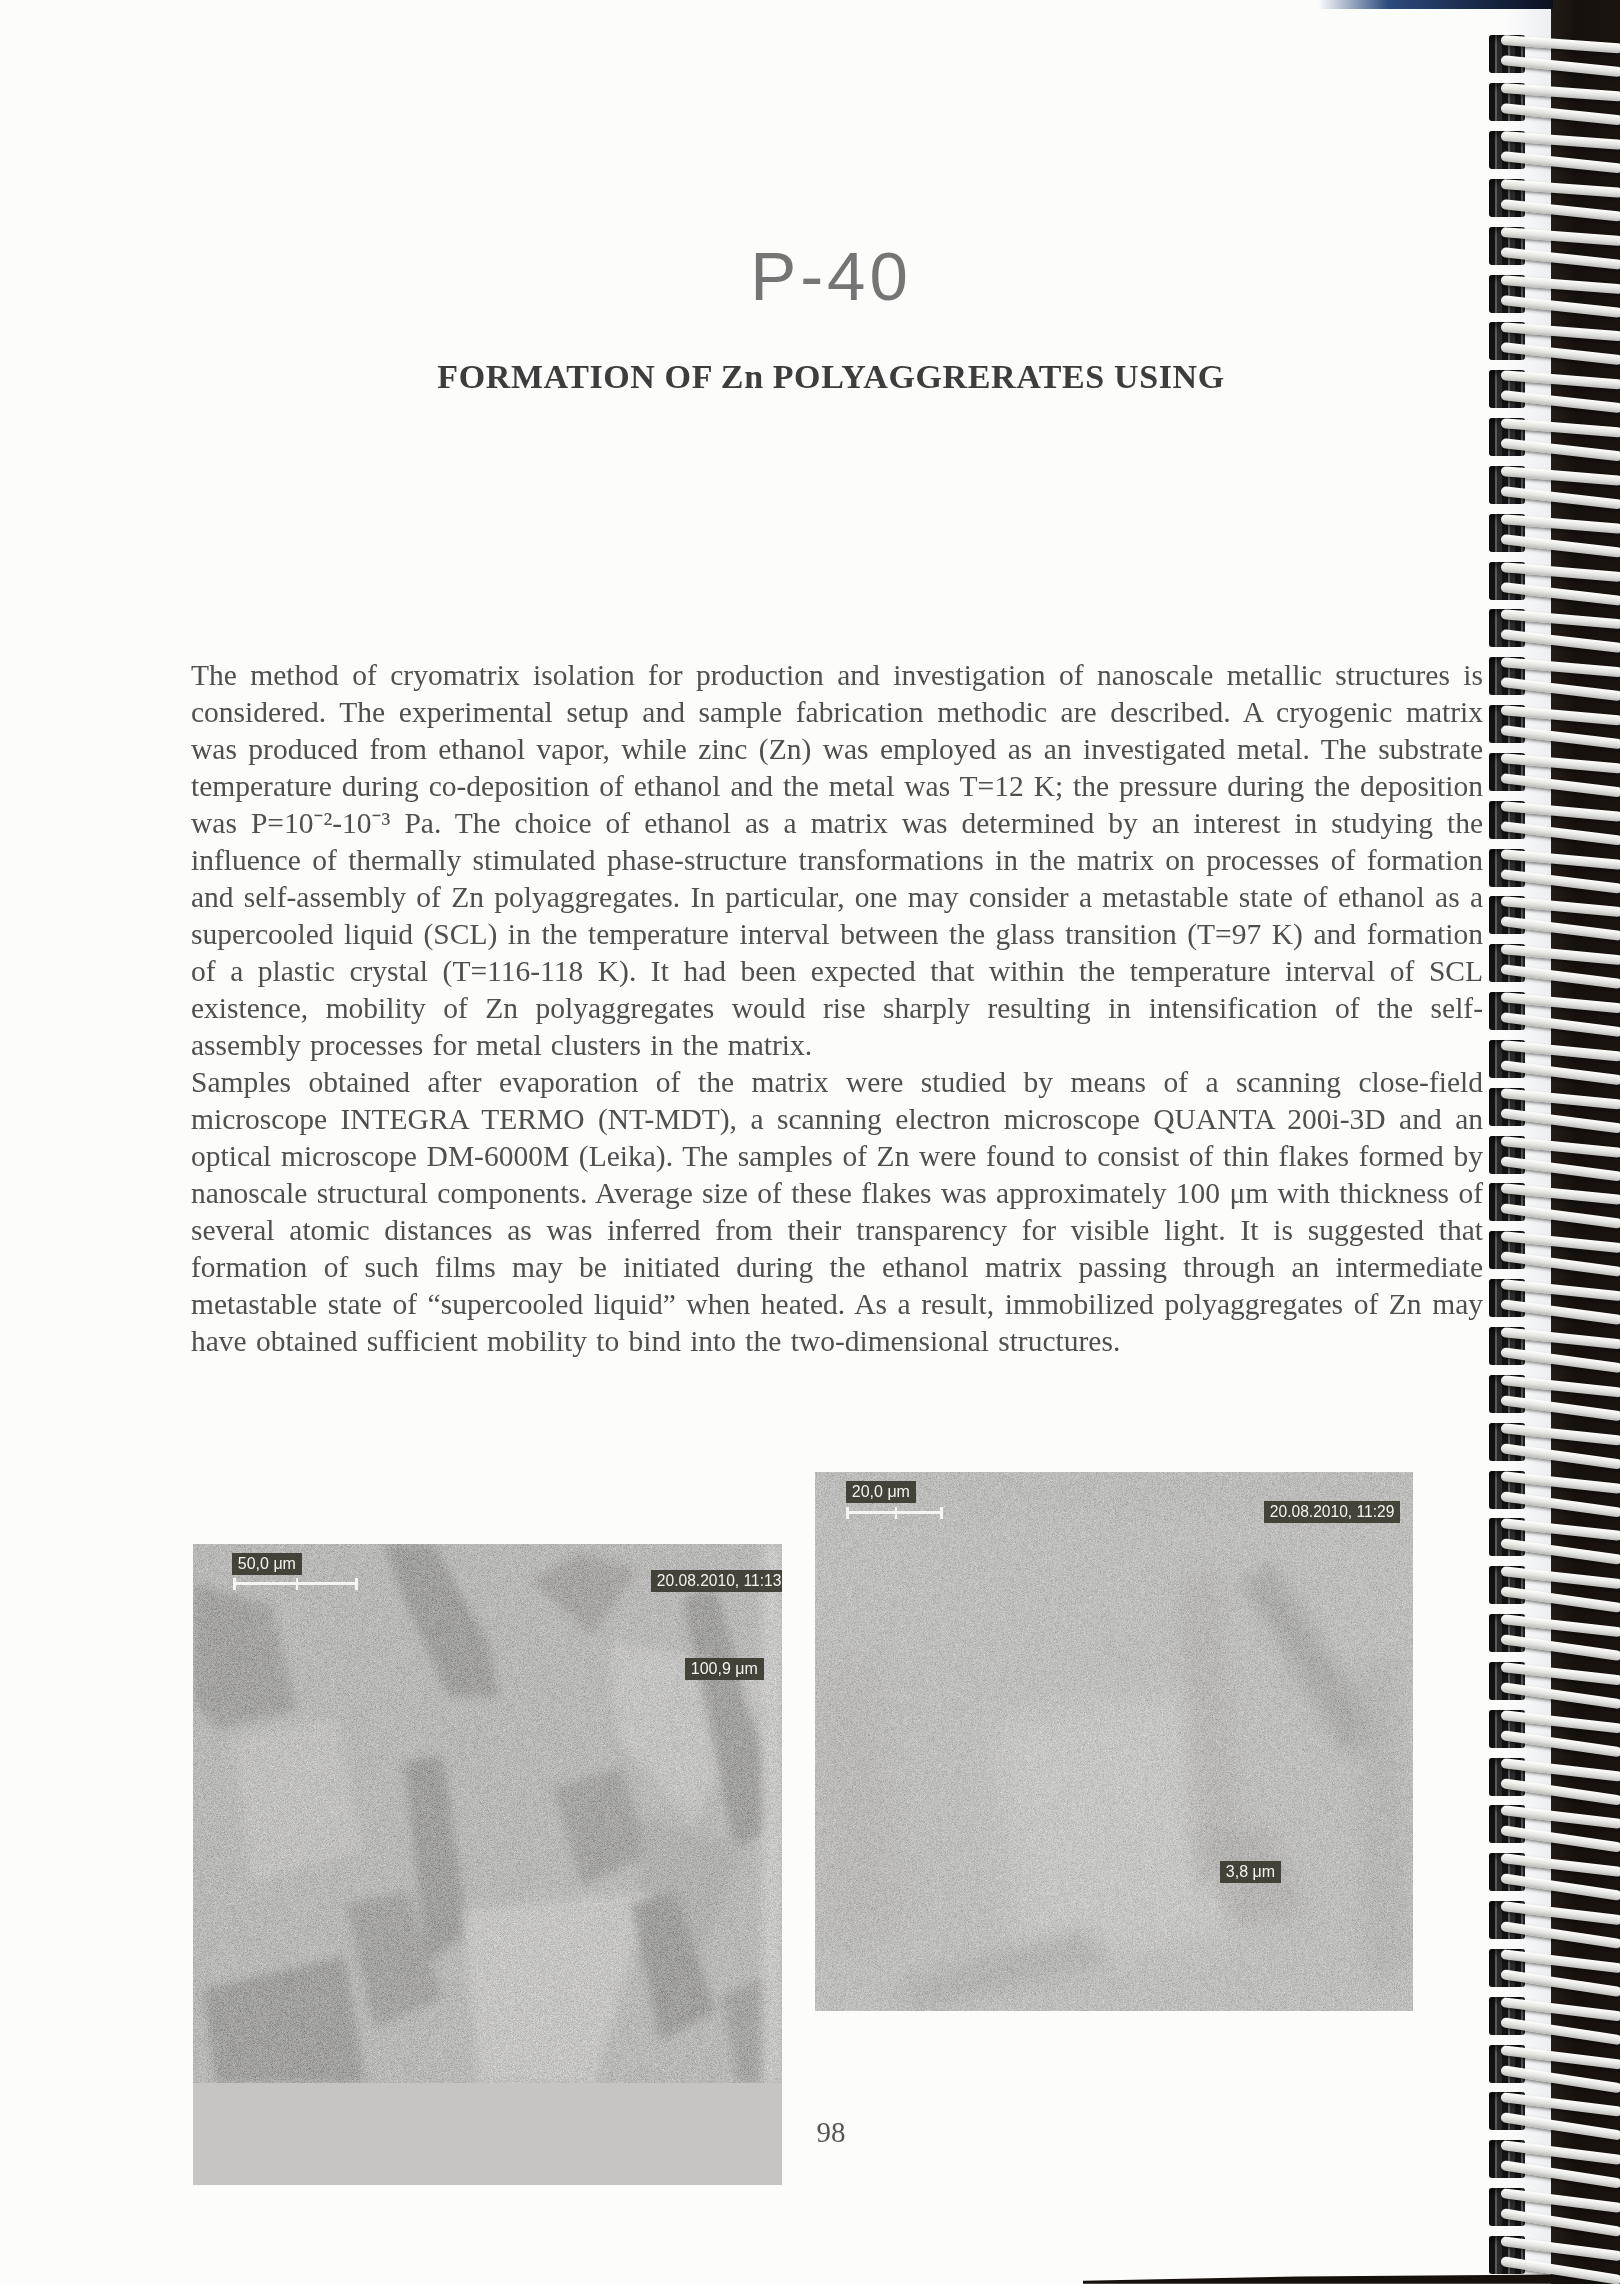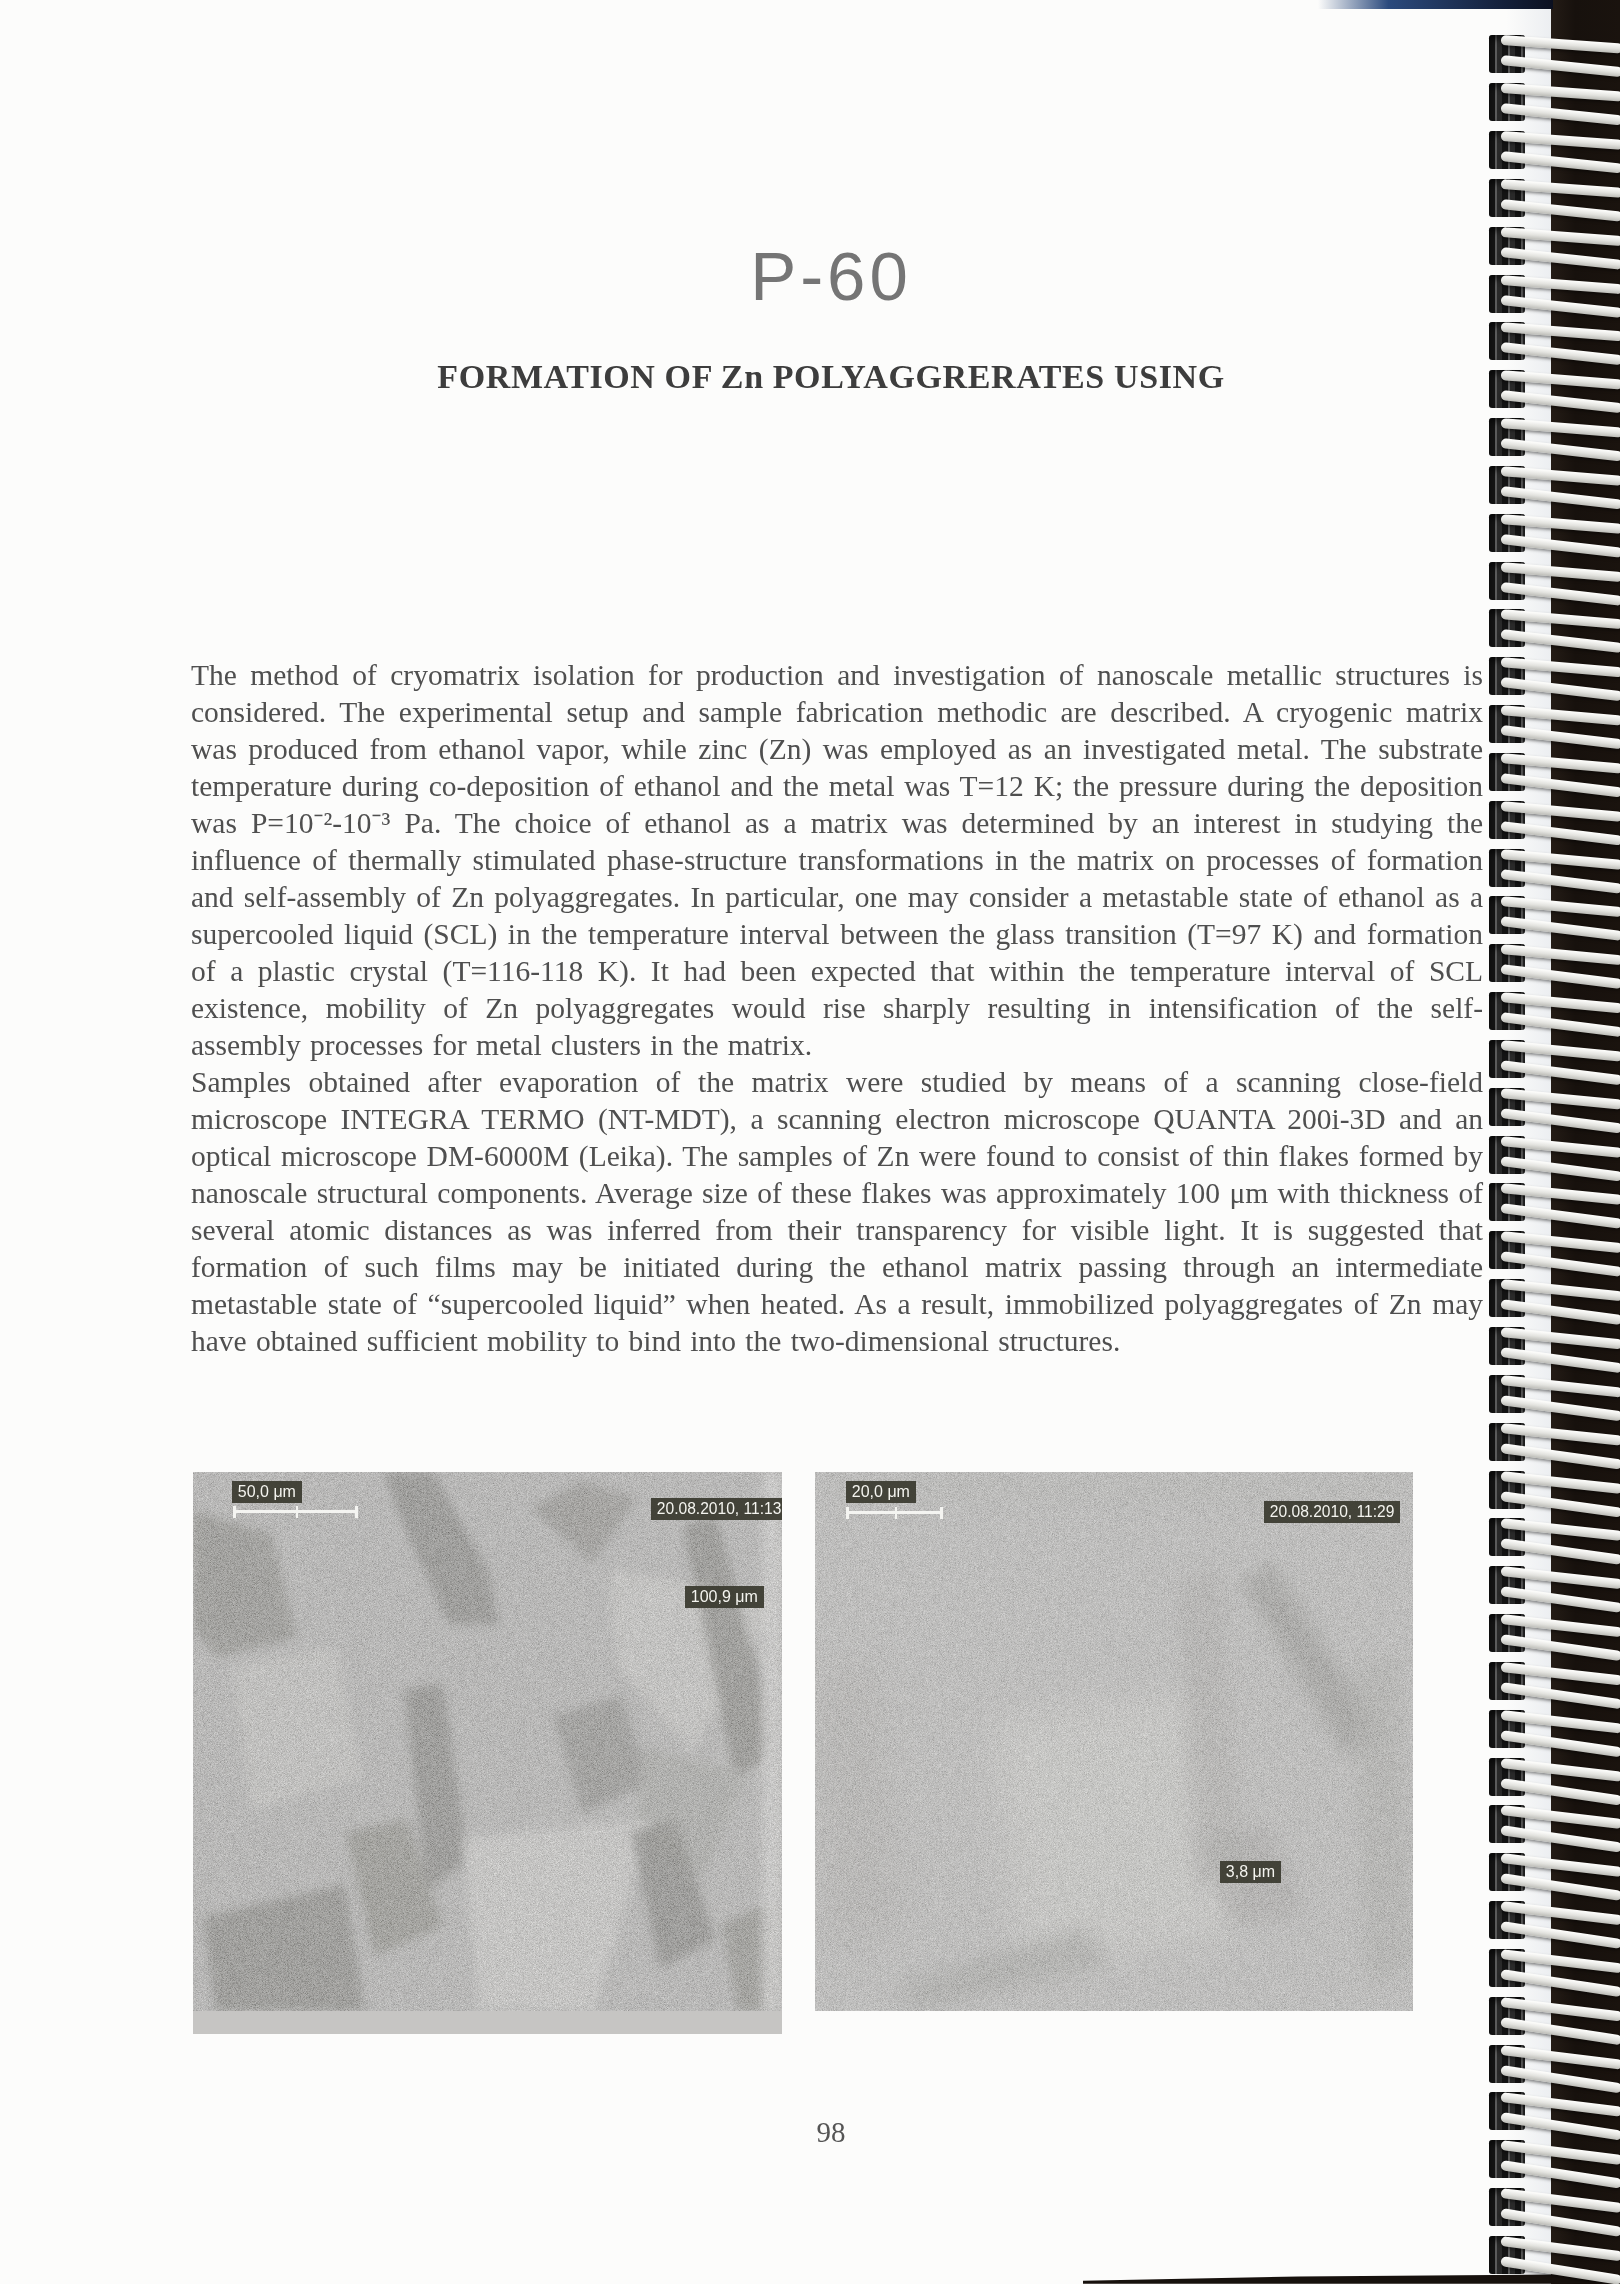--- a/index.html
+++ b/index.html
@@ -19,21 +19,21 @@
     font-size:25px;color:#4c4c4c;}
   .abstract{position:absolute;top:657px;left:191px;width:1292px;
     font-size:29.5px;line-height:37px;color:#4f4f4f;text-align:justify;}
   .abstract p{margin:0;word-spacing:1.9px;}
   .fig-caption{position:absolute;top:2053px;left:191px;width:1292px;
     font-size:29px;color:#4e4e4e;}
   .page-number{position:absolute;top:2116px;left:182px;width:1298px;text-align:center;
     font-size:29px;color:#555;}
   
   .micrograph{position:absolute;overflow:hidden;background:#c6c5c3;}
-  .fig-left{left:193px;top:1472px;width:589px;height:562px;}
+  .fig-left{left:193px;top:1544px;width:589px;height:641px;}
   .fig-right{left:815px;top:1472px;width:598px;height:539px;}
   .micrograph svg{position:absolute;left:0;top:0;}
   .mic-label{position:absolute;background:rgba(56,56,46,.92);color:#f4f4ef;
     font:400 16px/22px "Liberation Sans",sans-serif;padding:0 5.8px;white-space:nowrap;}
   .scalebar{position:absolute;height:3.2px;background:#f4f4f1;}
   .scalebar .tick{position:absolute;top:-4.5px;width:2.6px;height:12.3px;background:#f4f4f1;}
   .tick.t-l{left:0;} .tick.t-m{left:50%;} .tick.t-r{right:0;}
   
   .binding{position:absolute;inset:0;pointer-events:none;}
   .dark-strip{position:absolute;left:1551px;top:0;width:69px;height:2284px;
@@ -51,21 +51,21 @@
   .loop .wire{position:absolute;left:15.6px;width:122px;height:9.7px;border-radius:5.2px;
     background:linear-gradient(180deg,#fbfbf9 10%,#e3e3df 55%,#bcbcb7);
     box-shadow:0 1.9px 3.2px rgba(0,0,0,.45);transform-origin:left center;}
   .loop .w1{top:2.6px;} .loop .w2{top:23.4px;}
 </style>
 </head>
 <body>
 
 <div class="canvas">
 
-  <div class="paper-code">P-60</div>
+  <div class="paper-code">P-40</div>
   <h1 class="paper-title"><span>FORMATION OF Zn POLYAGGRERATES USING</span><br></h1>
 
 
 
   <div class="abstract">
     <p>The method of cryomatrix isolation for production and investigation of nanoscale metallic structures is considered. The experimental setup and sample fabrication methodic are described. A cryogenic matrix was produced from ethanol vapor, while zinc (Zn) was employed as an investigated metal. The substrate temperature during co-deposition of ethanol and the metal was T=12 K; the pressure during the deposition was P=10⁻²-10⁻³ Pa. The choice of ethanol as a matrix was determined by an interest in studying the influence of thermally stimulated phase-structure transformations in the matrix on processes of formation and self-assembly of Zn polyaggregates. In particular, one may consider a metastable state of ethanol as a supercooled liquid (SCL) in the temperature interval between the glass transition (T=97 K) and formation of a plastic crystal (T=116-118 K). It had been expected that within the temperature interval of SCL existence, mobility of Zn polyaggregates would rise sharply resulting in intensification of the self-assembly processes for metal clusters in the matrix.</p>
     <p>Samples obtained after evaporation of the matrix were studied by means of a scanning close-field microscope INTEGRA TERMO (NT-MDT), a scanning electron microscope QUANTA 200i-3D and an optical microscope DM-6000M (Leika). The samples of Zn were found to consist of thin flakes formed by nanoscale structural components. Average size of these flakes was approximately 100 μm with thickness of several atomic distances as was inferred from their transparency for visible light. It is suggested that formation of such films may be initiated during the ethanol matrix passing through an intermediate metastable state of “supercooled liquid” when heated. As a result, immobilized polyaggregates of Zn may have obtained sufficient mobility to bind into the two-dimensional structures.</p>
   </div>
 
   <div class="micrograph fig-left">

